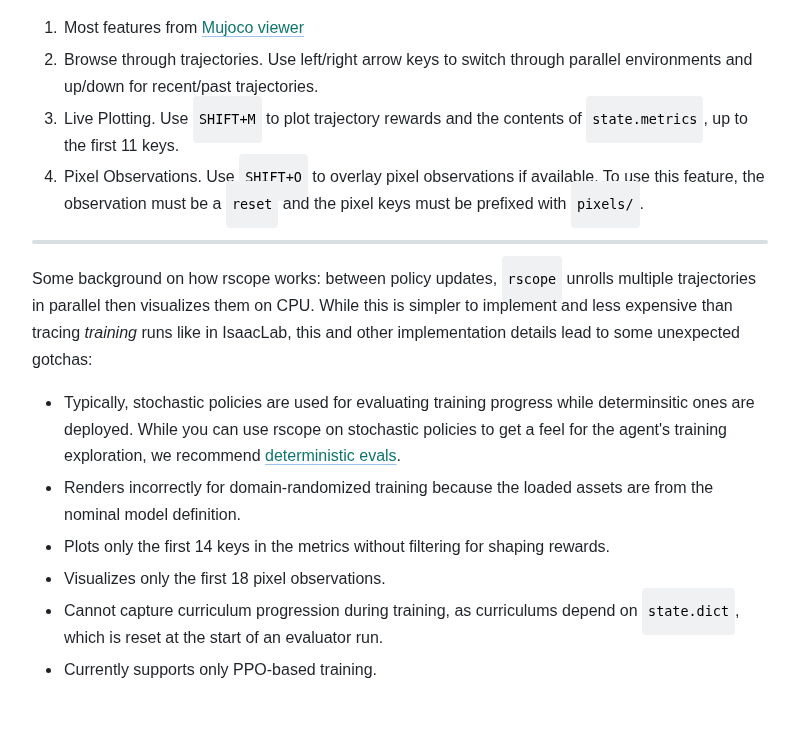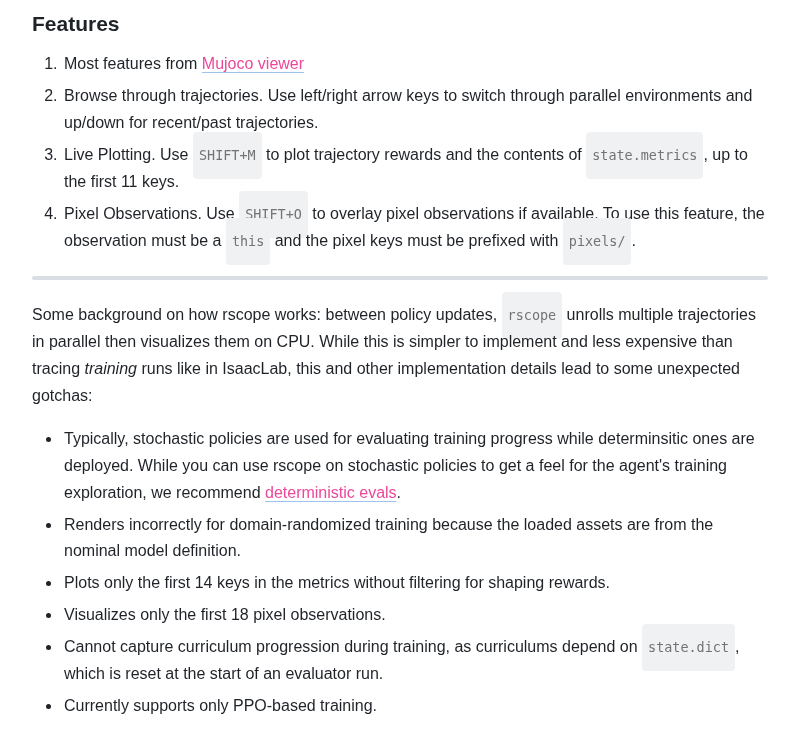--- a/index.html
+++ b/index.html
@@ -30,53 +30,52 @@
   }
   ol.feature-list > li, ul.sharp-list > li {
     margin-top: 5px;
     padding-left: 2px;
   }
   p.intro { margin: 0 0 16px 0; }
   code {
     font-family: "DejaVu Sans Mono", "Liberation Mono", monospace;
     font-size: 84%;
     background: #eff1f3;
-    color: #737373;
+    color: #000000;
     padding: 16px 6px;
     border-radius: 4px;
     white-space: nowrap;
   }
   a {
-    color: #ec4899;
+    color: #0f766e;
     text-decoration: underline;
     text-decoration-color: #9cc3ea;
     text-underline-offset: 3px;
     cursor: pointer;
   }
   em { font-style: italic; }
   hr.divider {
     border: 0;
     height: 4px;
     background: #d8dee4;
     border-radius: 2px;
     margin: 22px 0 22px 0;
   }
 </style>
 </head>
 <body>
 
 <div class="page">
 
-  <h2>Features</h2>
 
   <ol class="feature-list">
     <li>Most features from <a href="#">Mujoco viewer</a></li>
     <li>Browse through trajectories. Use left/right arrow keys to switch through parallel environments and up/down for recent/past trajectories.</li>
     <li>Live Plotting. Use <code>SHIFT+M</code> to plot trajectory rewards and the contents of <code>state.metrics</code>, up to the first 11 keys.</li>
-    <li>Pixel Observations. Use <code>SHIFT+O</code> to overlay pixel observations if available. To use this feature, the observation must be a <code>this</code> and the pixel keys must be prefixed with <code>pixels/</code>.</li>
+    <li>Pixel Observations. Use <code>SHIFT+O</code> to overlay pixel observations if available. To use this feature, the observation must be a <code>reset</code> and the pixel keys must be prefixed with <code>pixels/</code>.</li>
   </ol>
 
   <hr class="divider">
 
 
   <p class="intro">Some background on how rscope works: between policy updates, <code>rscope</code> unrolls multiple trajectories in parallel then visualizes them on CPU. While this is simpler to implement and less expensive than tracing <em>training</em> runs like in IsaacLab, this and other implementation details lead to some unexpected gotchas:</p>
 
   <ul class="sharp-list">
     <li>Typically, stochastic policies are used for evaluating training progress while determinsitic ones are deployed. While you can use rscope on stochastic policies to get a feel for the agent's training exploration, we recommend <a href="#">deterministic evals</a>.</li>
     <li>Renders incorrectly for domain-randomized training because the loaded assets are from the nominal model definition.</li>

